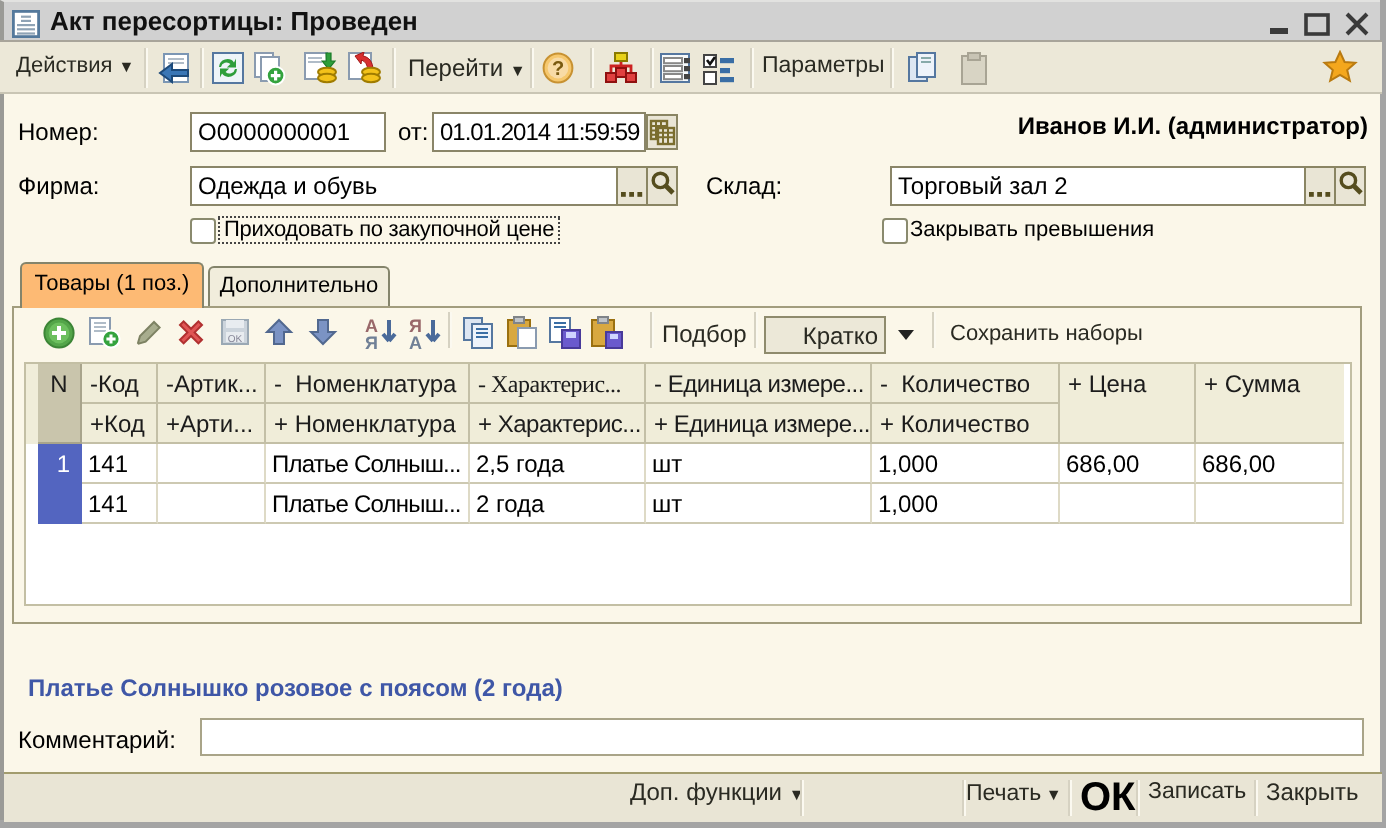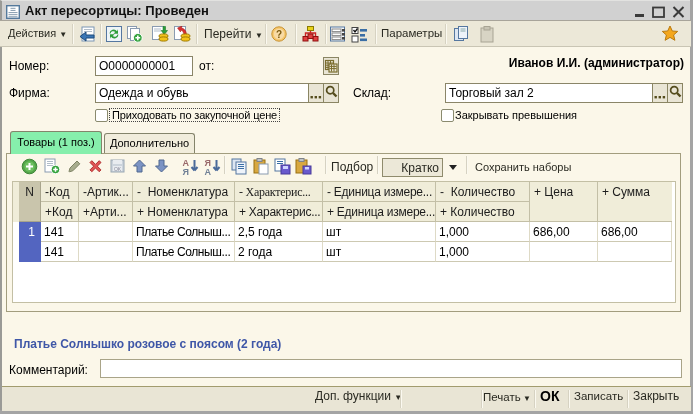--- a/index.html
+++ b/index.html
@@ -167,20 +167,21 @@
         <rect x="1" y="1.5" width="11" height="9.5" fill="none" stroke="#3a3a3a" stroke-width="1.8"></rect>
       </svg>
   <svg class="wbtn" style="left:670px; top:5px;" width="13" height="12">
         <path d="M1.5 1 L11.5 11 M11.5 1 L1.5 11" stroke="#3a3a3a" stroke-width="2"></path>
       </svg>
  </div>
 
  <div class="lbl" style="left:7px;top:58px;">Номер:</div>
  <div class="inp" style="left:93px;top:55px;width:98px;height:20px;">О0000000001</div>
  <div class="lbl" style="left:197px;top:58px;">от:</div>
+ <div class="inp" style="left:214px;top:55px;width:107px;height:20px;letter-spacing:-0.5px;">01.01.2014 11:59:59</div>
  <div class="btn3" style="left:321px;top:56px;width:16px;height:18px;border-color:#8a8563;background:#e9e5d5;">
   <svg width="14" height="14" viewBox="0 0 14 14" style="margin-top:1px;">
    <rect x="1.5" y="1.5" width="8" height="9" fill="#e9e5d5" stroke="#7a6d2e" stroke-width="1.2"></rect>
    <path d="M2 4 h7 M2 6.2 h7 M2 8.4 h7 M4 2 v8 M6.5 2 v8" stroke="#7a6d2e" stroke-width="1"></path>
    <rect x="5" y="5" width="8" height="8" fill="#e9e5d5" stroke="#7a6d2e" stroke-width="1.2"></rect>
    <path d="M5.5 7.4 h7 M5.5 9.6 h7 M7.5 5.5 v7 M10 5.5 v7" stroke="#7a6d2e" stroke-width="1"></path>
   </svg>
  </div>
  <div class="lbl" style="right:6px;top:55px;font-weight:bold;">Иванов И.И. (администратор)</div>
 
@@ -214,21 +215,21 @@
         <circle cx="5.2" cy="5.2" r="3.6" fill="none" stroke="#554d1e" stroke-width="1.7"></circle>
         <path d="M8 8 L11.5 11.5" stroke="#554d1e" stroke-width="2.4"></path>
       </svg>
  </div>
 
  <div class="cb" style="left:93px;top:108px;"></div>
  <div class="cblbl cbfocus" style="left:107px;top:107px;font-size:11px;letter-spacing:-0.15px;">Приходовать по закупочной цене</div>
  <div class="cb" style="left:439px;top:108px;"></div>
  <div class="cblbl" style="left:450px;top:107px;font-size:11px;">Закрывать превышения</div>
 
- <div class="tab" style="left:8px;top:130px;width:92px;height:23px;background:#86efac;padding-top:4px;z-index:3;font-size:11px;">Товары (1 поз.)</div>
+ <div class="tab" style="left:8px;top:130px;width:92px;height:23px;background:#fdba74;padding-top:4px;z-index:3;font-size:11px;">Товары (1 поз.)</div>
  <div class="tab" style="left:102px;top:132px;width:91px;height:20px;background:#f1eddc;padding-top:3px;z-index:1;font-size:11px;">Дополнительно</div>
  <div style="position:absolute;left:4px;top:152px;width:675px;height:159px;border:1px solid #a29d7e;z-index:2;"></div>
 
  <svg class="icon" style="left:19px;top:157px;" width="17" height="17" viewBox="0 0 17 17">
    <circle cx="8.5" cy="8.5" r="7.3" fill="#53a549" stroke="#3c8536"></circle>
    <circle cx="8.5" cy="8.5" r="5.2" fill="#6cbf5e"></circle>
    <path d="M8.5 5 v7 M5 8.5 h7" stroke="#fff" stroke-width="2"></path>
  </svg>
  <svg class="icon" style="left:41px;top:157px;" width="18" height="17" viewBox="0 0 18 17">
    <rect x="2" y="1" width="10" height="13" fill="#fff" stroke="#8a9bb0"></rect>
@@ -347,19 +348,19 @@
  <div class="lbl" style="left:7px;top:362px;">Комментарий:</div>
  <div class="inp" style="left:98px;top:358px;width:582px;height:19px;border-color:#a9a488;"></div>
 
  <div id="bbar">
   <div class="b" style="left:313px;">Доп. функции <span style="font-size:8px;">▼</span></div>
   <div class="bsep" style="left:398px;"></div>
   <div class="b" style="left:404px;margin-top:44px;">Переоценка <span style="font-size:8px;">▼</span></div>
   <div class="bsep" style="left:479px;"></div>
   <div class="b" style="left:481px;font-size:11.5px;top:4px;">Печать<span style="font-size:8px;"> ▼</span></div>
   <div class="bsep" style="left:532px;"></div>
-  <div class="b" style="left:538px;font-weight:bold;color:#000;font-size:14px;top:1px;">ОК</div>
+  <div class="b" style="left:538px;font-weight:bold;color:#000;font-size:20px;top:1px;">ОК</div>
   <div class="bsep" style="left:566px;"></div>
   <div class="b" style="left:572px;font-size:11.5px;top:3px;">Записать</div>
   <div class="bsep" style="left:625px;"></div>
   <div class="b" style="left:631px;">Закрыть</div>
  </div>
 </div>
 
 </body></html>

